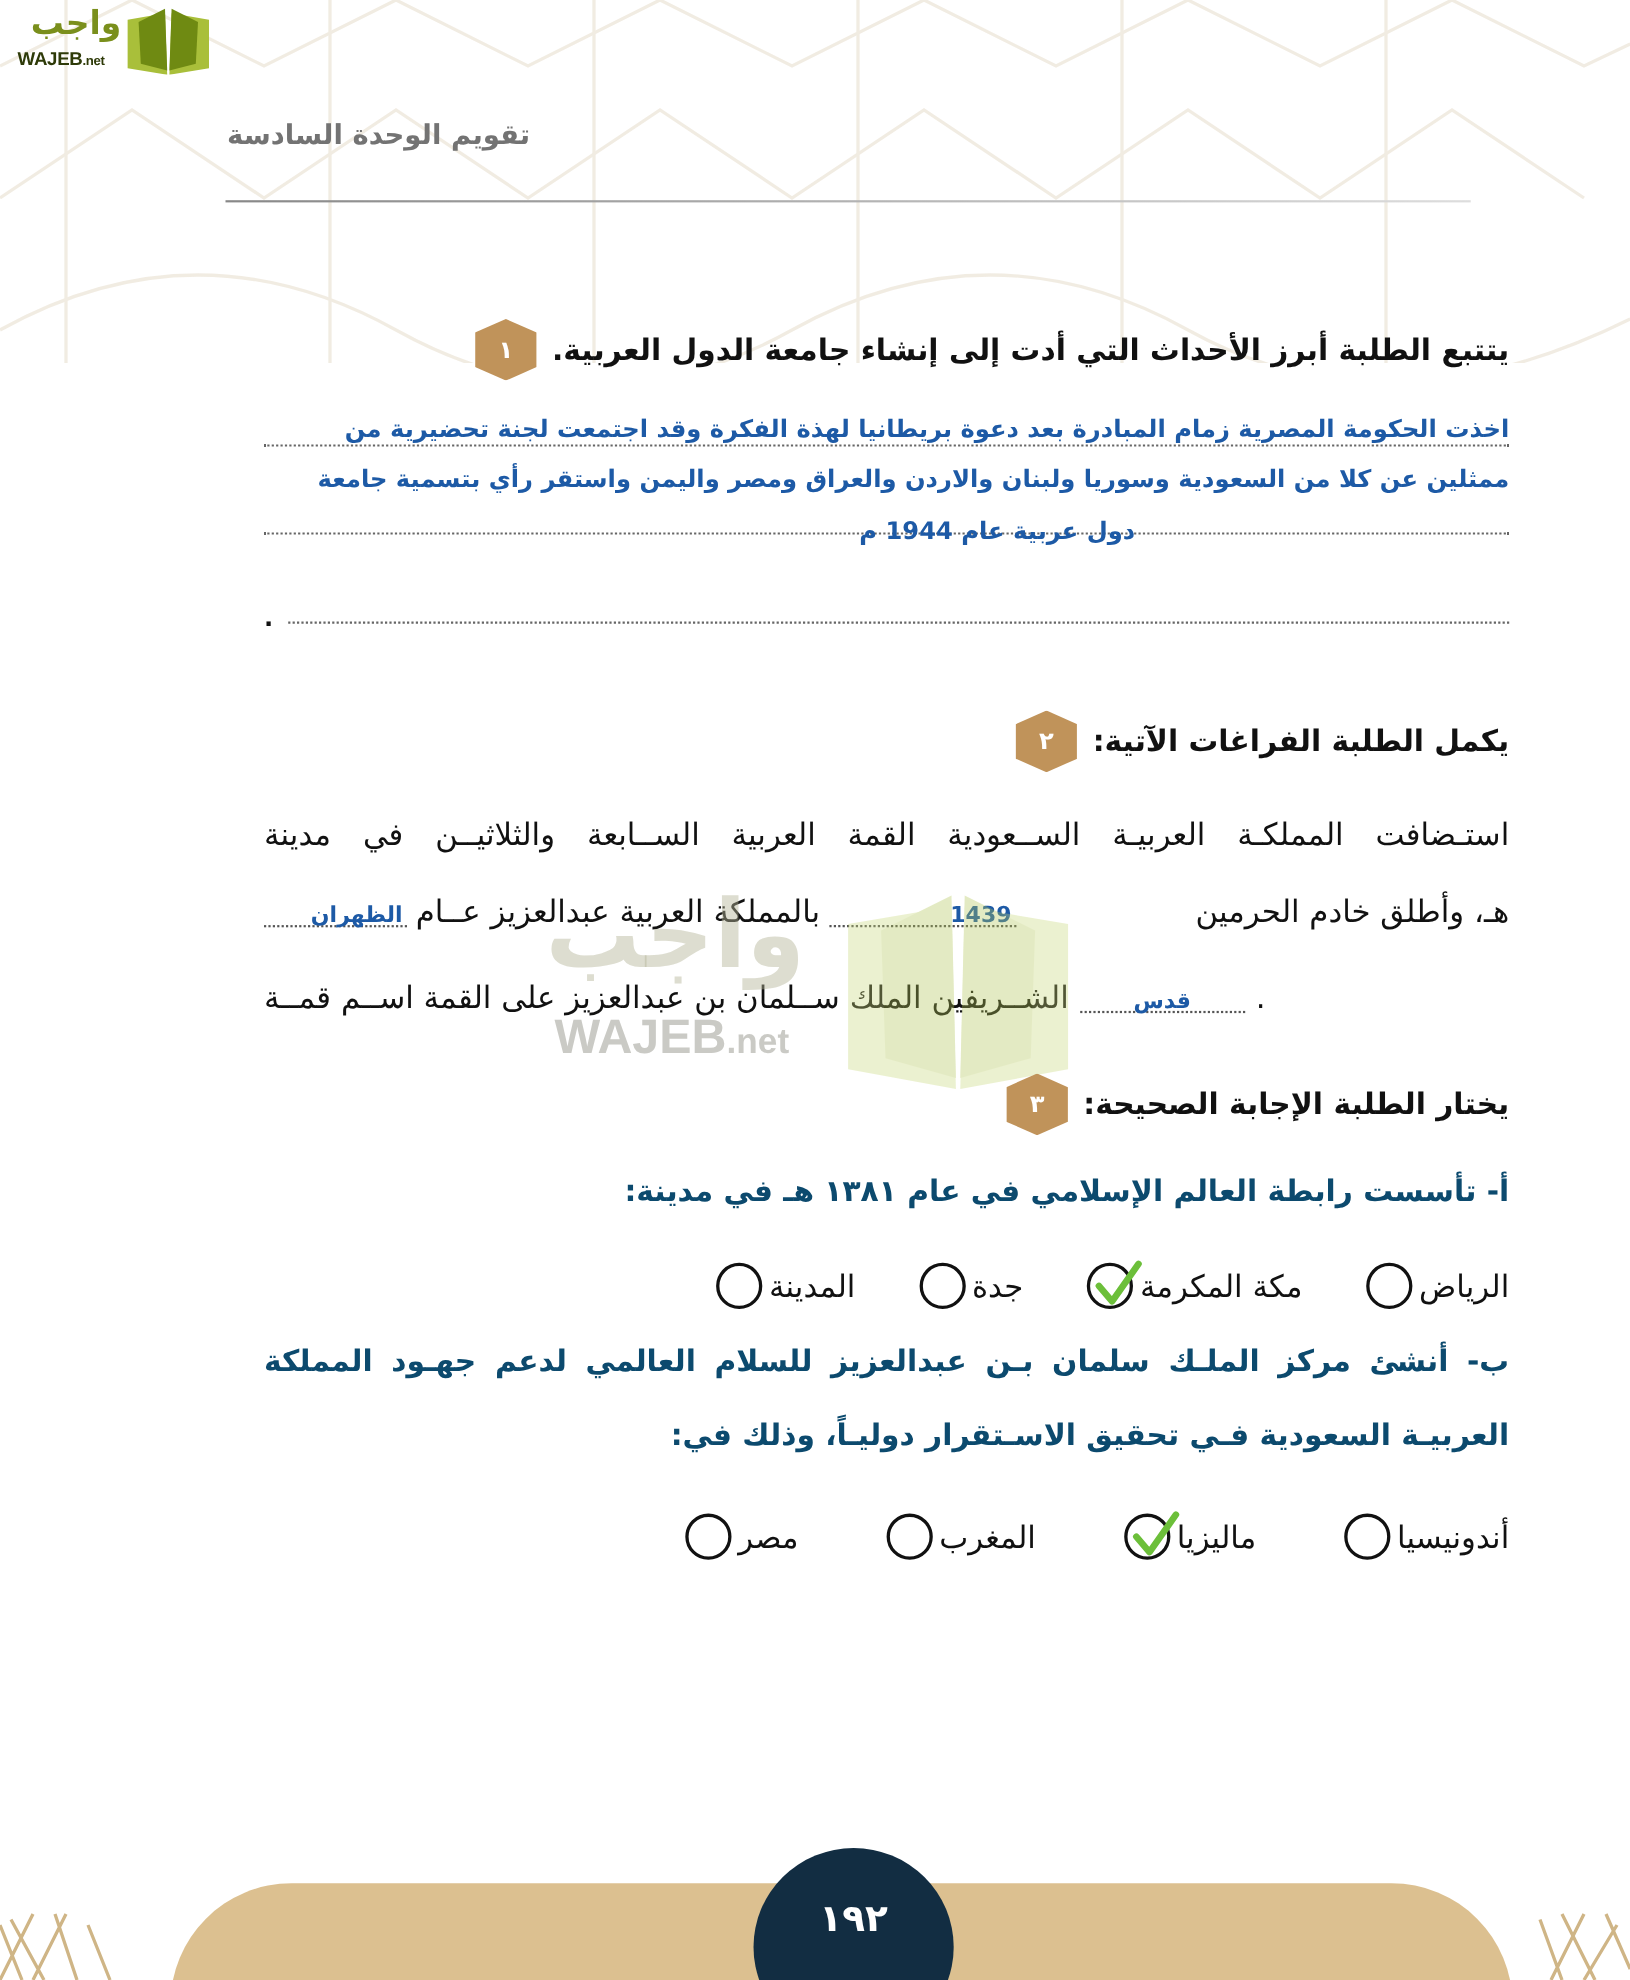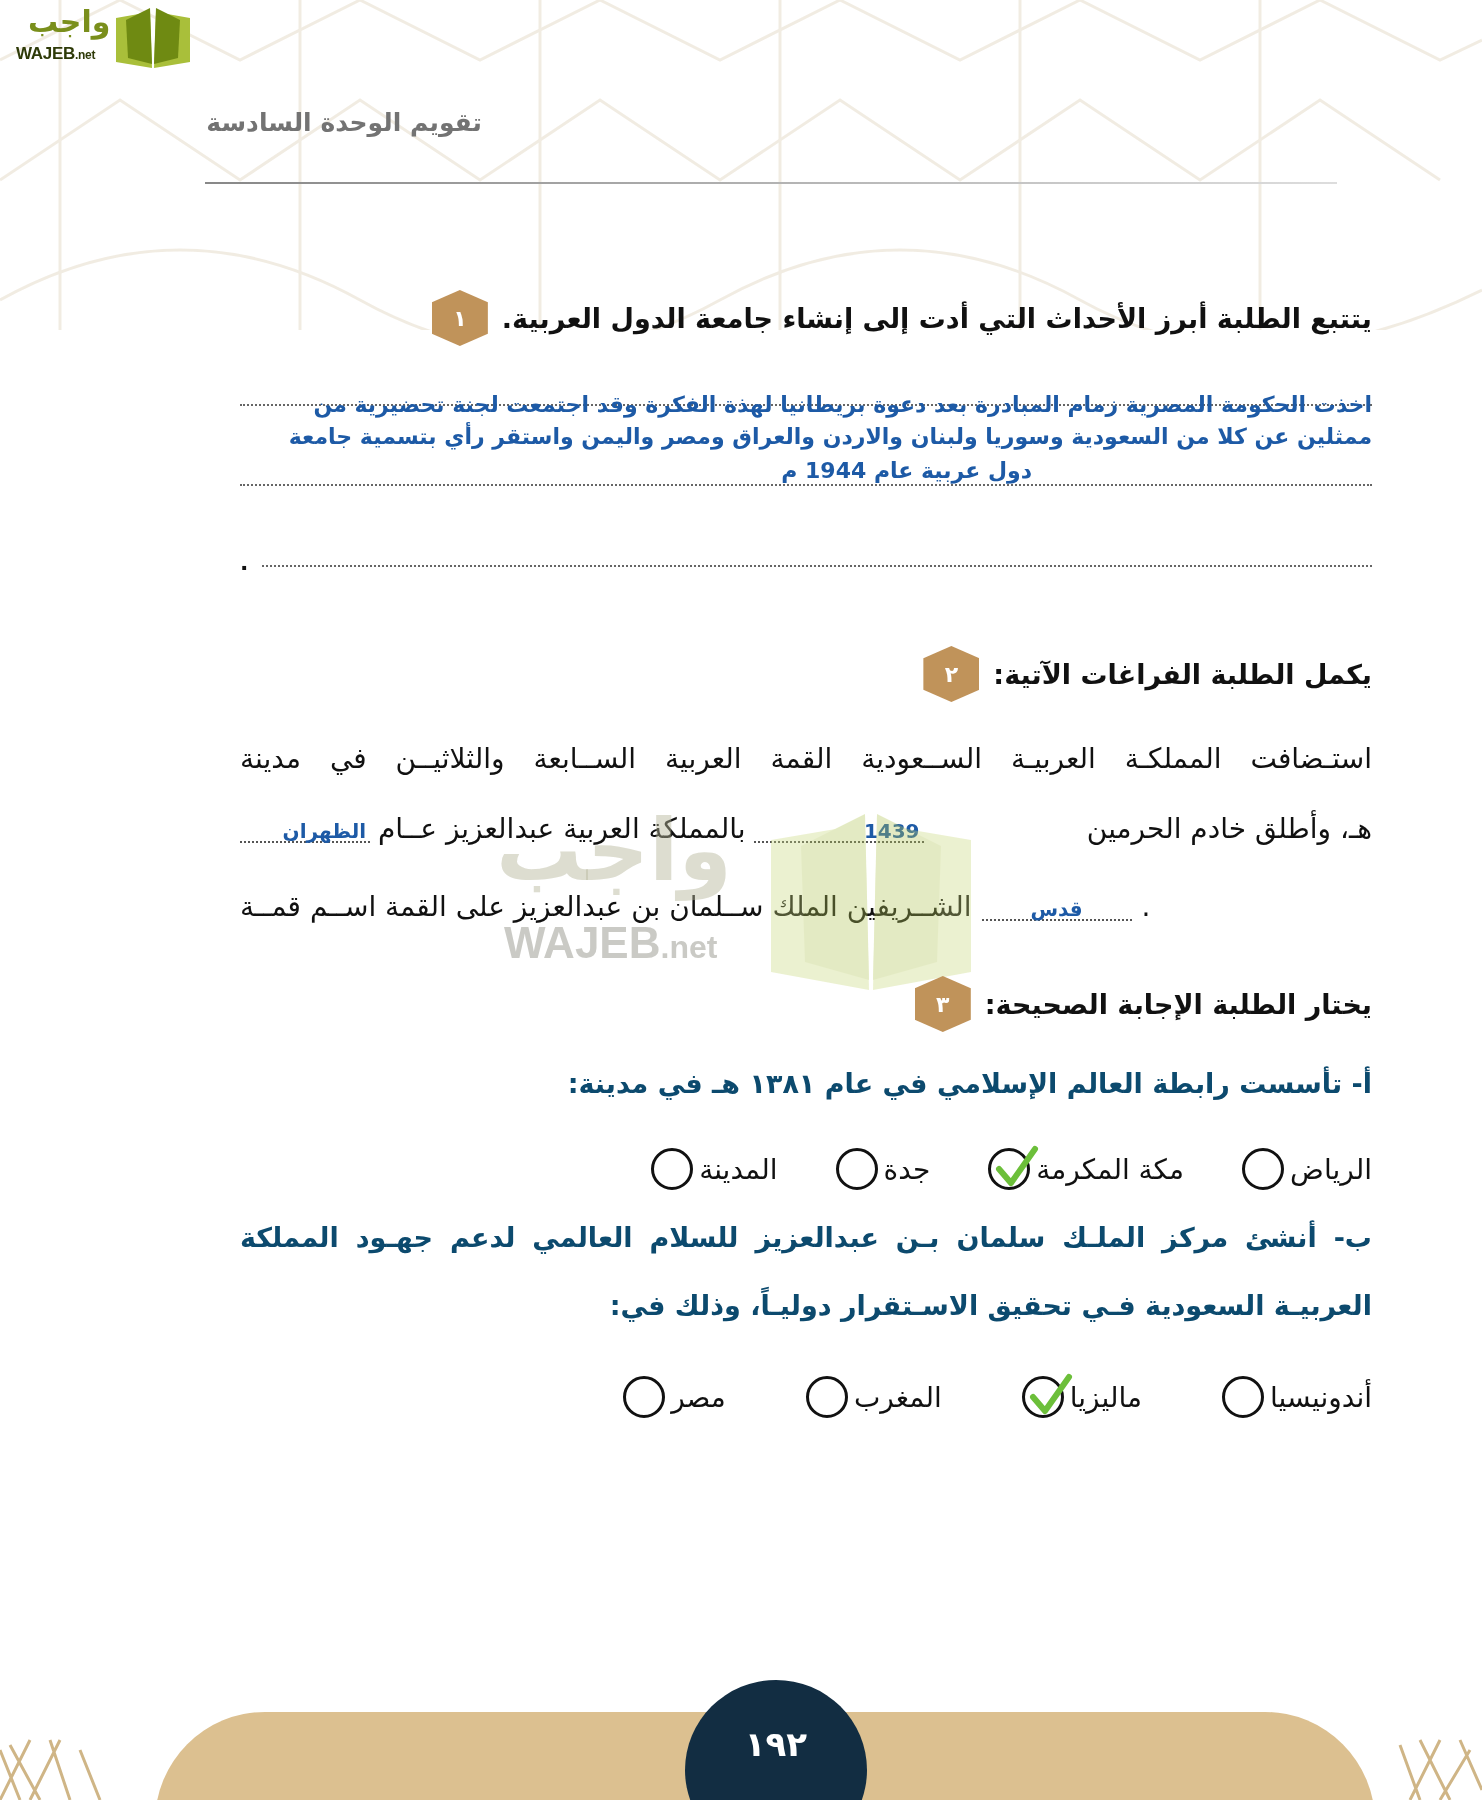--- a/index.html
+++ b/index.html
@@ -75,24 +75,24 @@
 
 <div class="unit-title">تقويم الوحدة السادسة</div>
 <div class="header-rule"></div>
 
 <div class="q-row" style="top:290px;">
   <div class="badge">١</div>
   <div class="q-text">يتتبع الطلبة أبرز الأحداث التي أدت إلى إنشاء جامعة الدول العربية.</div>
 </div>
 
 <div class="answer-line" style="top:404px;"></div>
-<div class="answer-hand" style="top:392px;margin-left:38px;">اخذت الحكومة المصرية زمام المبادرة بعد دعوة بريطانيا لهذة الفكرة وقد اجتمعت لجنة تحضيرية من</div>
+<div class="answer-hand" style="top:378px;margin-left:38px;">اخذت الحكومة المصرية زمام المبادرة بعد دعوة بريطانيا لهذة الفكرة وقد اجتمعت لجنة تحضيرية من</div>
 <div class="answer-hand" style="top:424px;">ممثلين عن كلا من السعودية وسوريا ولبنان والاردن والعراق ومصر واليمن واستقر رأي بتسمية جامعة</div>
 <div class="answer-line" style="top:484px;"></div>
-<div class="answer-hand" style="top:458px; right:450px;">دول عربية عام 1944 م</div>
+<div class="answer-hand" style="top:471px; right:450px;">دول عربية عام 1944 م</div>
 <div class="answer-line" style="top:565px; left:262px;"></div>
 <div style="position:absolute; left:240px; top:550px; font:bold 22px 'DejaVu Sans',sans-serif;">.</div>
 
 <div class="q-row" style="top:646px;">
   <div class="badge">٢</div>
   <div class="q-text">يكمل الطلبة الفراغات الآتية:</div>
 </div>
 
 <div class="body-line" style="top:718px;">استـضافت المملكـة العربيـة الســعودية القمة العربية الســابعة والثلاثيــن في مدينة</div>
 

